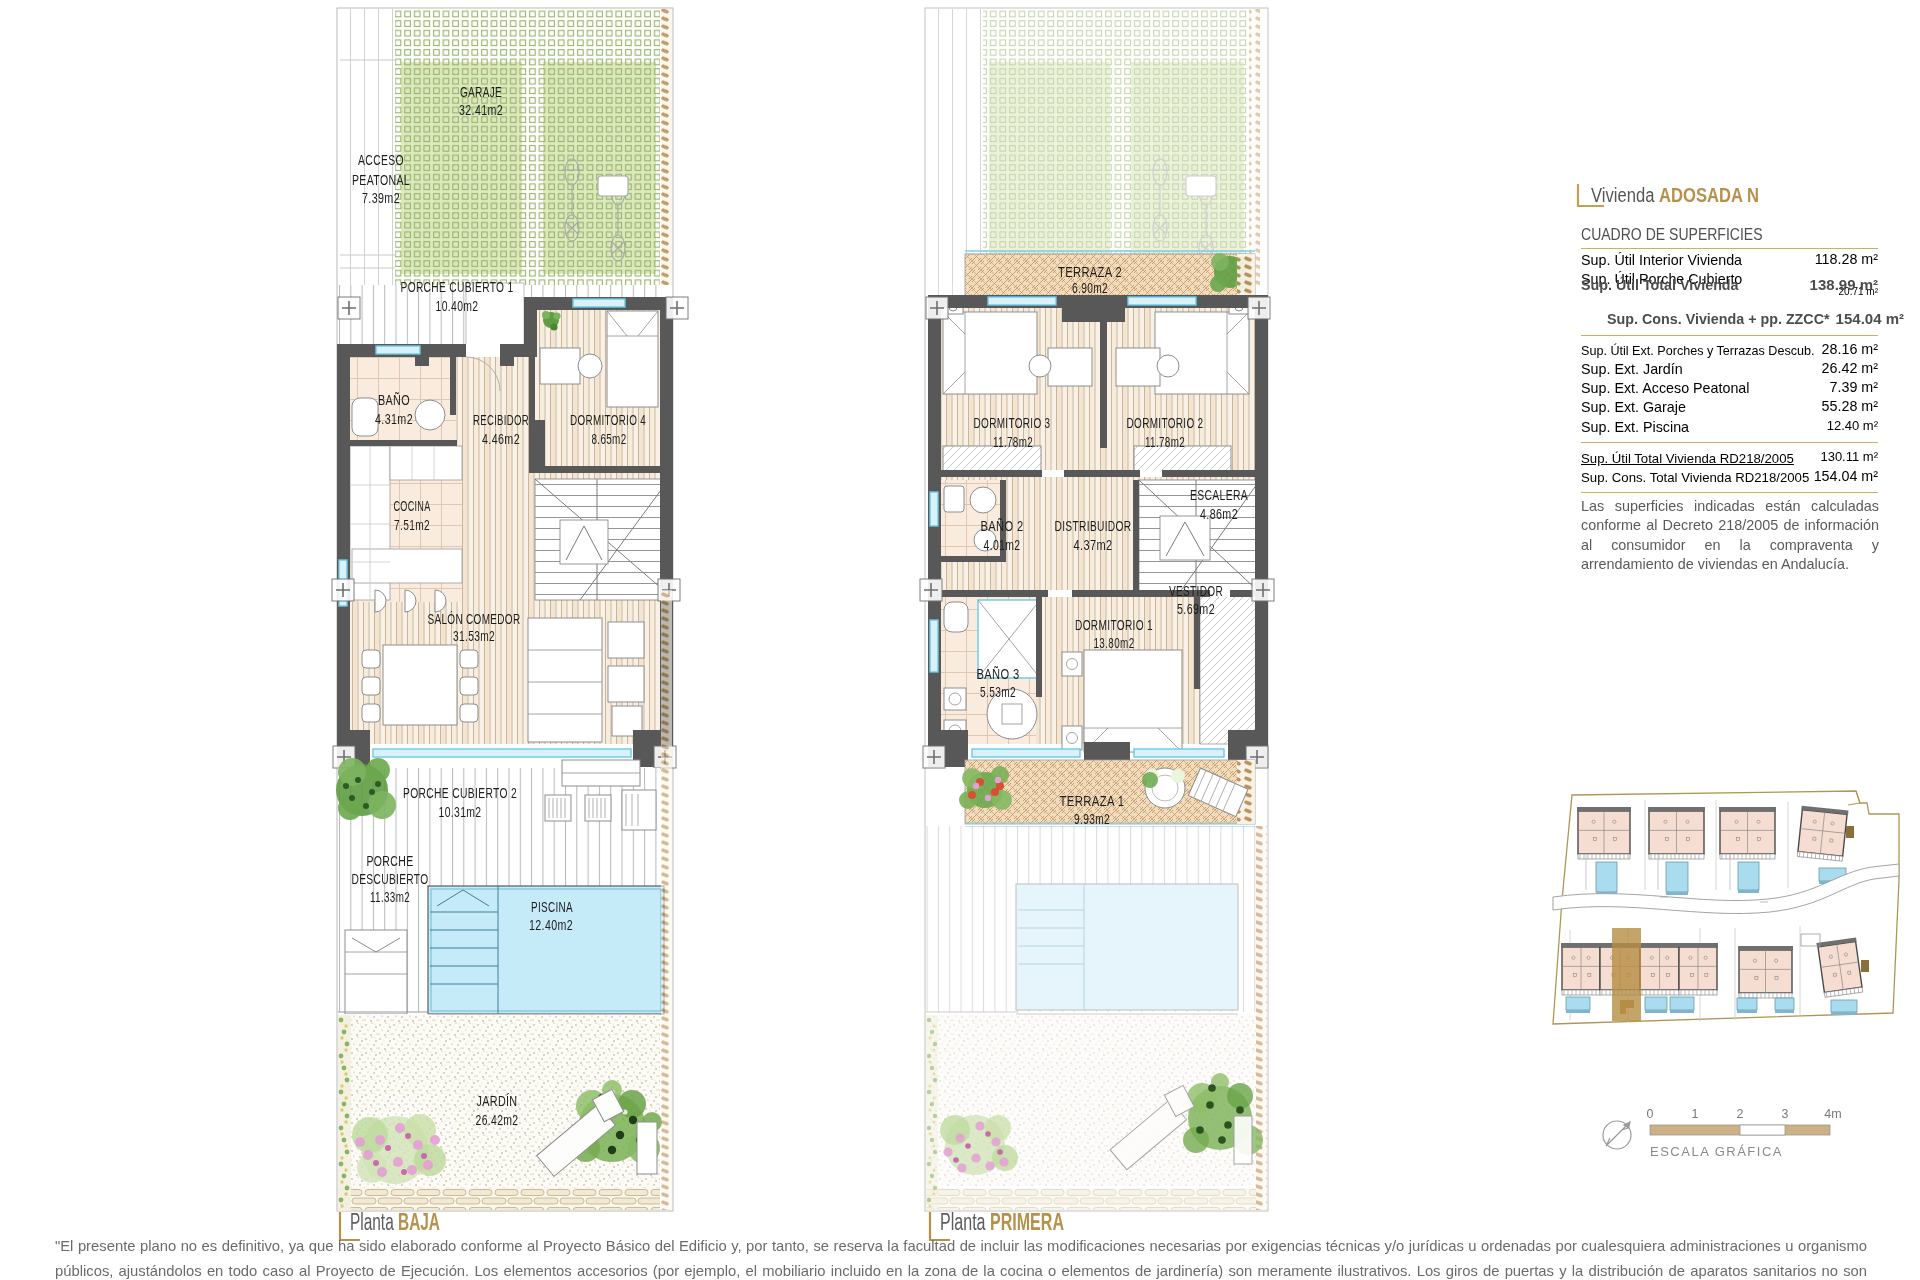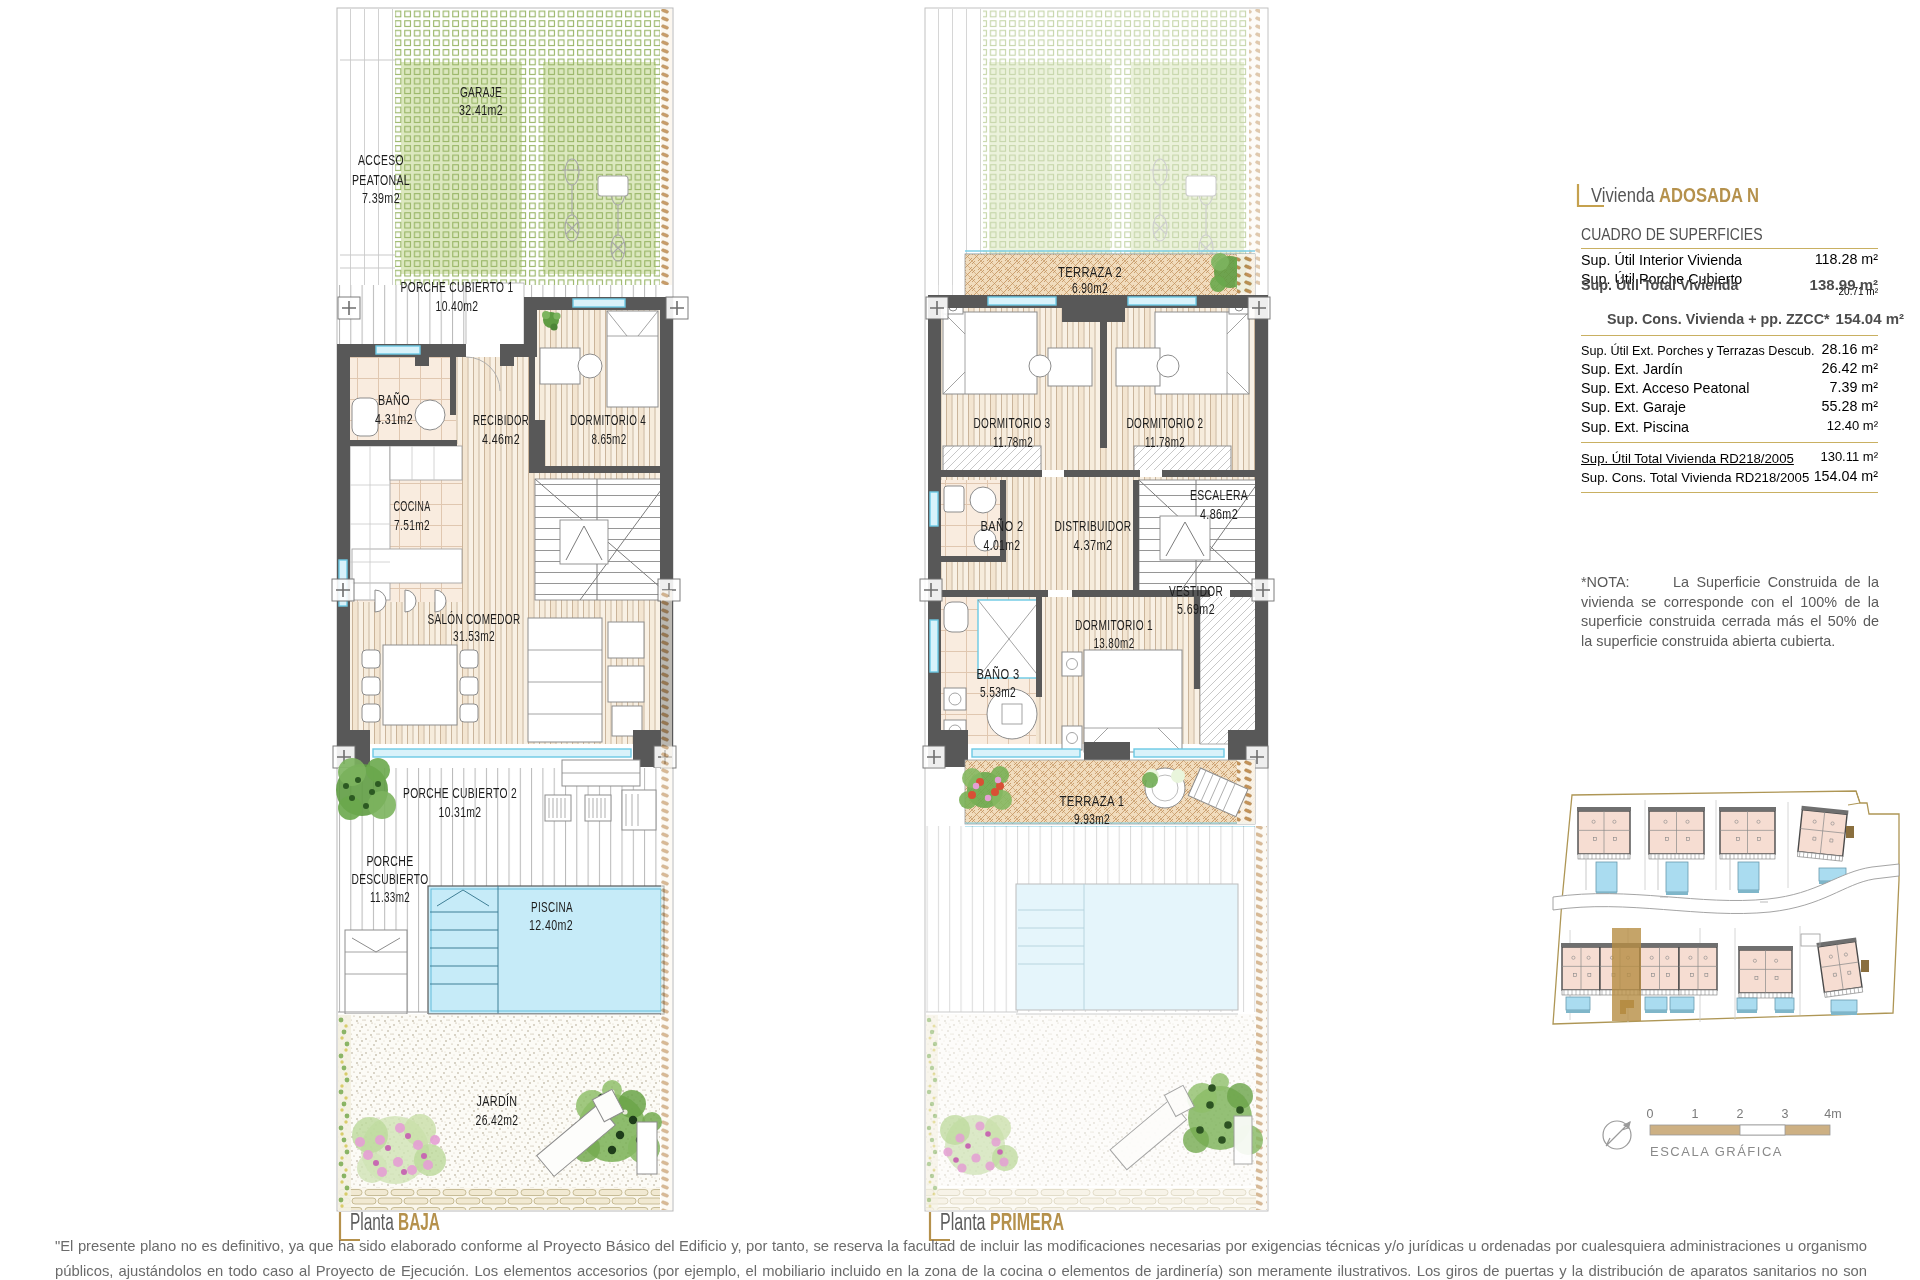--- a/index.html
+++ b/index.html
@@ -864,17 +864,17 @@
 <div class="abs" style="left:1581px;top:335px;width:297px;border-top:1px solid #c9b062;"></div>
 <div class="abs" style="left:1581px;top:341px;width:297px;white-space:nowrap;"><span style="font-size:12.6px;">Sup. Útil Ext. Porches y Terrazas Descub.</span><span style="position:absolute;right:0;top:0;font-size:14.3px;">28.16 m²</span></div>
 <div class="abs" style="left:1581px;top:360px;width:297px;white-space:nowrap;"><span style="font-size:14.3px;">Sup. Ext. Jardín</span><span style="position:absolute;right:0;top:0;font-size:14.3px;">26.42 m²</span></div>
 <div class="abs" style="left:1581px;top:379px;width:297px;white-space:nowrap;"><span style="font-size:14.3px;">Sup. Ext. Acceso Peatonal</span><span style="position:absolute;right:0;top:0;font-size:14.3px;">7.39 m²</span></div>
 <div class="abs" style="left:1581px;top:398px;width:297px;white-space:nowrap;"><span style="font-size:14.3px;">Sup. Ext. Garaje</span><span style="position:absolute;right:0;top:0;font-size:14.3px;">55.28 m²</span></div>
 <div class="abs" style="left:1581px;top:418px;width:297px;white-space:nowrap;"><span style="font-size:14.3px;margin-top:42px;">Sup. Ext. Piscina</span><span style="position:absolute;right:0;top:0;font-size:13px;">12.40 m²</span></div>
 <div class="abs" style="left:1581px;top:442px;width:297px;border-top:1px solid #c9b062;"></div>
 <div class="abs" style="left:1581px;top:449px;width:297px;white-space:nowrap;text-decoration:underline;"><span style="font-size:13.2px;">Sup. Útil Total Vivienda RD218/2005</span><span style="position:absolute;right:0;top:0;font-size:13px;">130.11 m²</span></div>
 <div class="abs" style="left:1581px;top:468px;width:297px;white-space:nowrap;"><span style="font-size:13.2px;">Sup. Cons. Total Vivienda RD218/2005</span><span style="position:absolute;right:0;top:0;font-size:14.3px;">154.04 m²</span></div>
 <div class="abs" style="left:1581px;top:492px;width:297px;border-top:1px solid #c9b062;"></div>
-<div class="abs" style="left:1581px;top:573px;width:298px;font-size:14.4px;color:#5a5a5a;line-height:19.6px;text-align:justify;">*NOTA:&nbsp;&nbsp;&nbsp;&nbsp;&nbsp;&nbsp;La Superficie Construida de la vivienda se corresponde con el 100% de la superficie construida cerrada más el 50% de la superficie construida abierta cubierta.</div>
+<div class="abs" style="left:1581px;top:497px;width:298px;font-size:14.4px;color:#5a5a5a;line-height:19.3px;text-align:justify;">Las superficies indicadas están calculadas conforme al Decreto 218/2005 de información al consumidor en la compraventa y arrendamiento de viviendas en Andalucía.</div>
 <div class="abs" style="left:55px;top:1234px;width:1812px;font-size:14.8px;color:#6b6b6b;line-height:24.5px;text-align:justify;">
 <div style="text-align:justify;text-align-last:justify;">"El presente plano no es definitivo, ya que ha sido elaborado conforme al Proyecto Básico del Edificio y, por tanto, se reserva la facultad de incluir las modificaciones necesarias por exigencias técnicas y/o jurídicas u ordenadas por cualesquiera administraciones u organismo</div>
 <div style="text-align:justify;text-align-last:justify;">públicos, ajustándolos en todo caso al Proyecto de Ejecución. Los elementos accesorios (por ejemplo, el mobiliario incluido en la zona de la cocina o elementos de jardinería) son meramente ilustrativos. Los giros de puertas y la distribución de aparatos sanitarios no son</div>
 </div>
 </div>
 </body></html>

